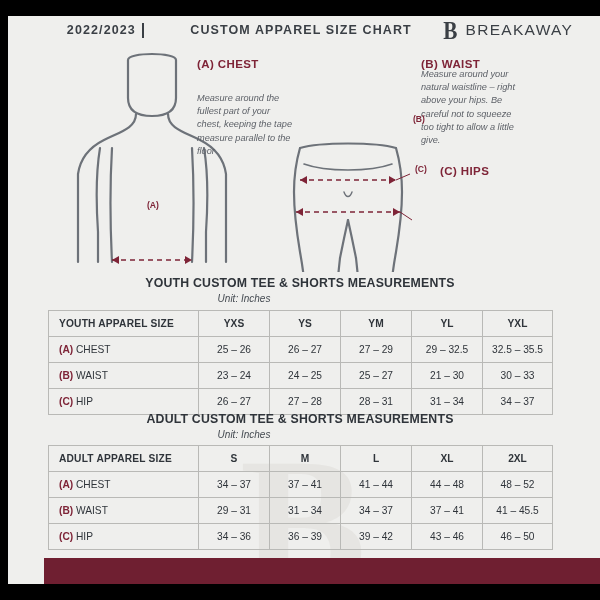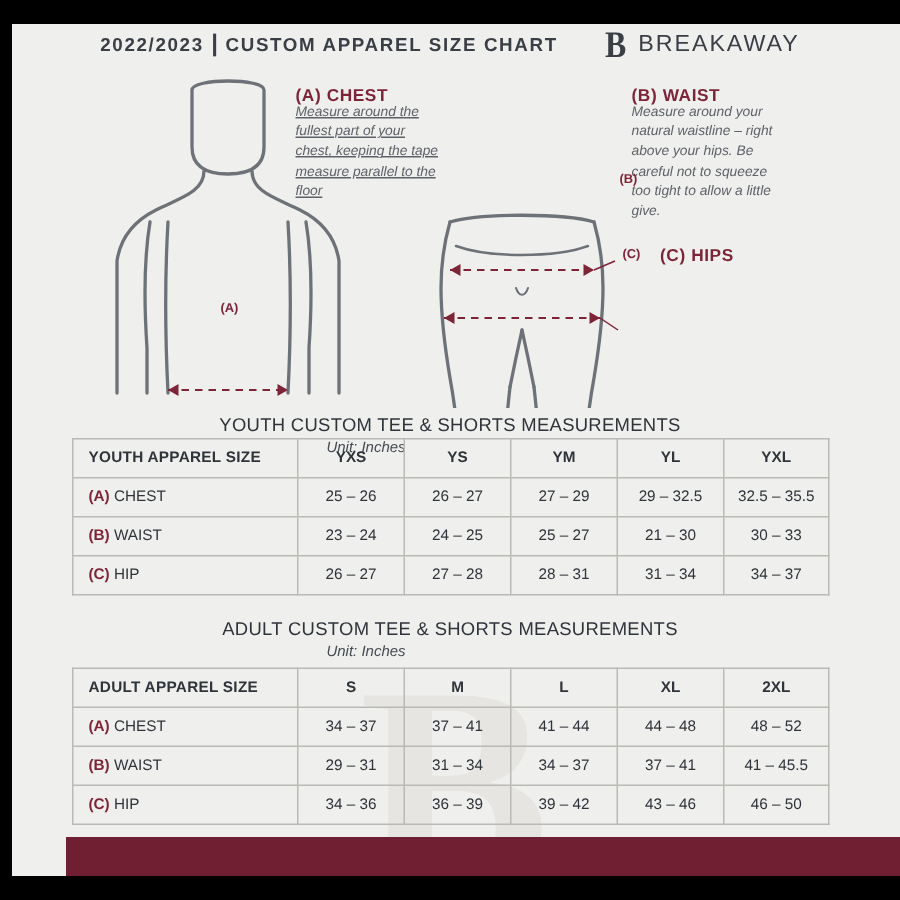--- a/index.html
+++ b/index.html
@@ -45,20 +45,21 @@
     align-items: center;
     justify-content: center;
     gap: 0;
   }
   .header-title {
     font-size: 12.5px;
     font-weight: bold;
     color: #3a3f45;
     letter-spacing: 1.1px;
     white-space: nowrap;
+    margin-left: 40px;
   }
   .header-sep {
     display: inline-block;
     color: #3a3f45;
     font-weight: bold;
     padding: 0 5px;
   }
   .brand {
     display: flex;
     align-items: center;
@@ -109,21 +110,21 @@
     color: #7e2437;
     font-style: normal;
   }
 
   
   .section-title {
     position: absolute;
     width: 600px;
     text-align: center;
     font-size: 12.3px;
-    font-weight: normal;
+    font-weight: bold;
     color: #2f343a;
     letter-spacing: 0.2px;
   }
   .section-sub {
     position: absolute;
     width: 488px;
     text-align: center;
     font-size: 10px;
     font-style: italic;
     color: #444a51;
@@ -253,37 +254,37 @@
       <g>
         <line x1="296" y1="160" x2="400" y2="160" stroke="#7e2437" stroke-width="1.4" stroke-dasharray="5,4"></line>
         <path d="M296 160 l7 -4 l0 8 z" fill="#7e2437"></path>
         <path d="M400 160 l-7 -4 l0 8 z" fill="#7e2437"></path>
         <line x1="400" y1="160" x2="412" y2="168" stroke="#7e2437" stroke-width="1"></line>
       </g>
     </svg>
 
     
     <div class="callout-title" style="left:197px; top:6px;">(A) CHEST</div>
-    <div class="callout-body" style="left:197px; top:16px; width:100px;text-decoration:underline;">Measure around the fullest part of your chest, keeping the tape measure parallel to the floor</div>
+    <div class="callout-body" style="left:197px; top:40px; width:100px;">Measure around the fullest part of your chest, keeping the tape measure parallel to the floor</div>
     <div class="tag" style="left:147px; top:148px;">(A)</div>
 
     
     <div class="callout-title" style="left:421px; top:6px;">(B) WAIST</div>
     <div class="callout-body" style="left:421px; top:16px; width:98px;">Measure around your natural waistline – right above your hips. Be careful not to squeeze too tight to allow a little give.</div>
     <div class="tag" style="left:413px; top:62px;">(B)</div>
 
     
     <div class="callout-title" style="left:440px; top:113px;">(C) HIPS</div>
     <div class="tag" style="left:415px; top:112px;">(C)</div>
   </div>
 
   <div class="section-title" style="top:276px;">YOUTH CUSTOM TEE &amp; SHORTS MEASUREMENTS</div>
   <div class="section-sub" style="top:293px;">Unit: Inches</div>
 
-  <table class="size" style="top:292px;border-radius:12px;">
+  <table class="size" style="top:310px;border-radius:12px;">
     <colgroup>
       <col style="width:150px">
         <col style="width:71px">
         <col style="width:71px">
         <col style="width:71px">
         <col style="width:71px">
         <col style="width:70px">
     </colgroup>
     <thead>
       <tr>

